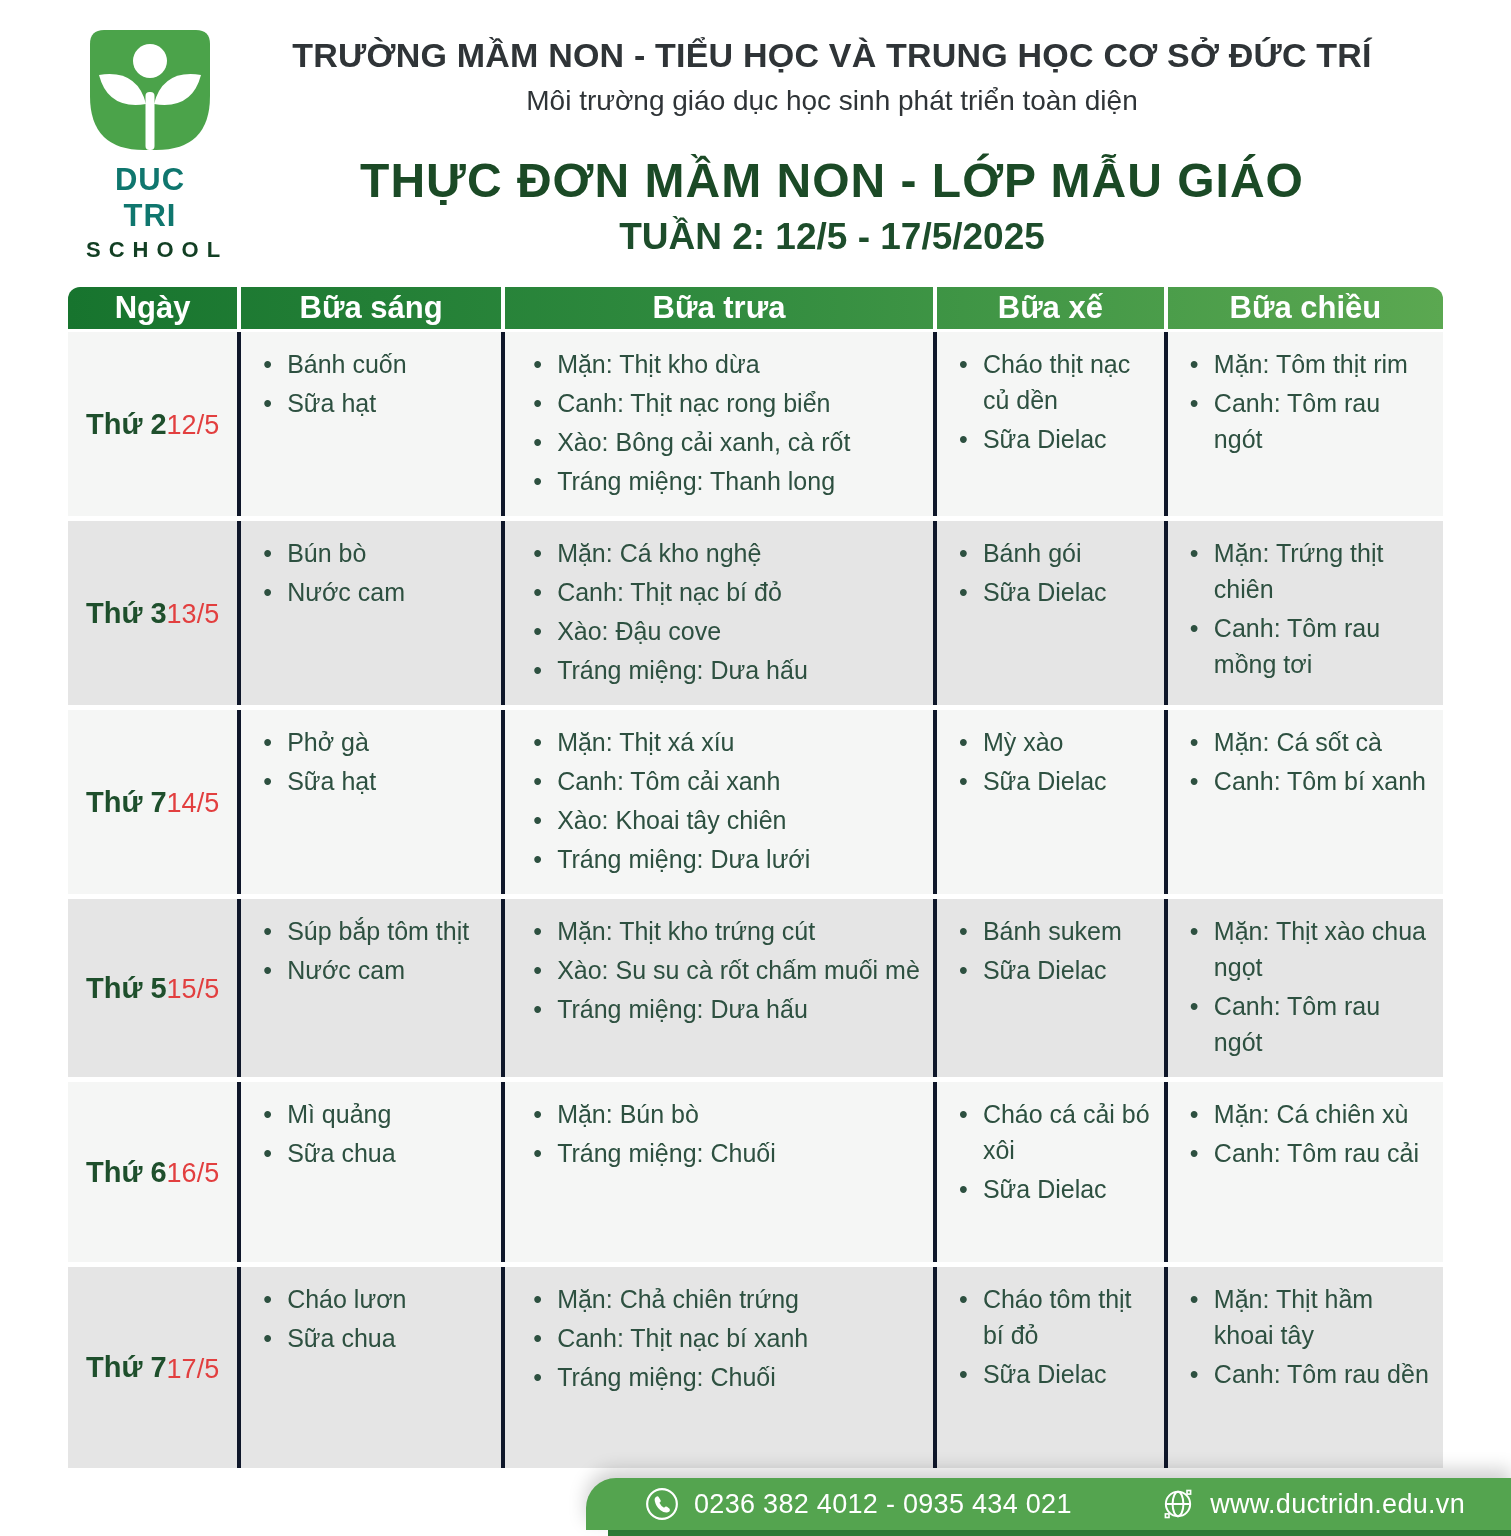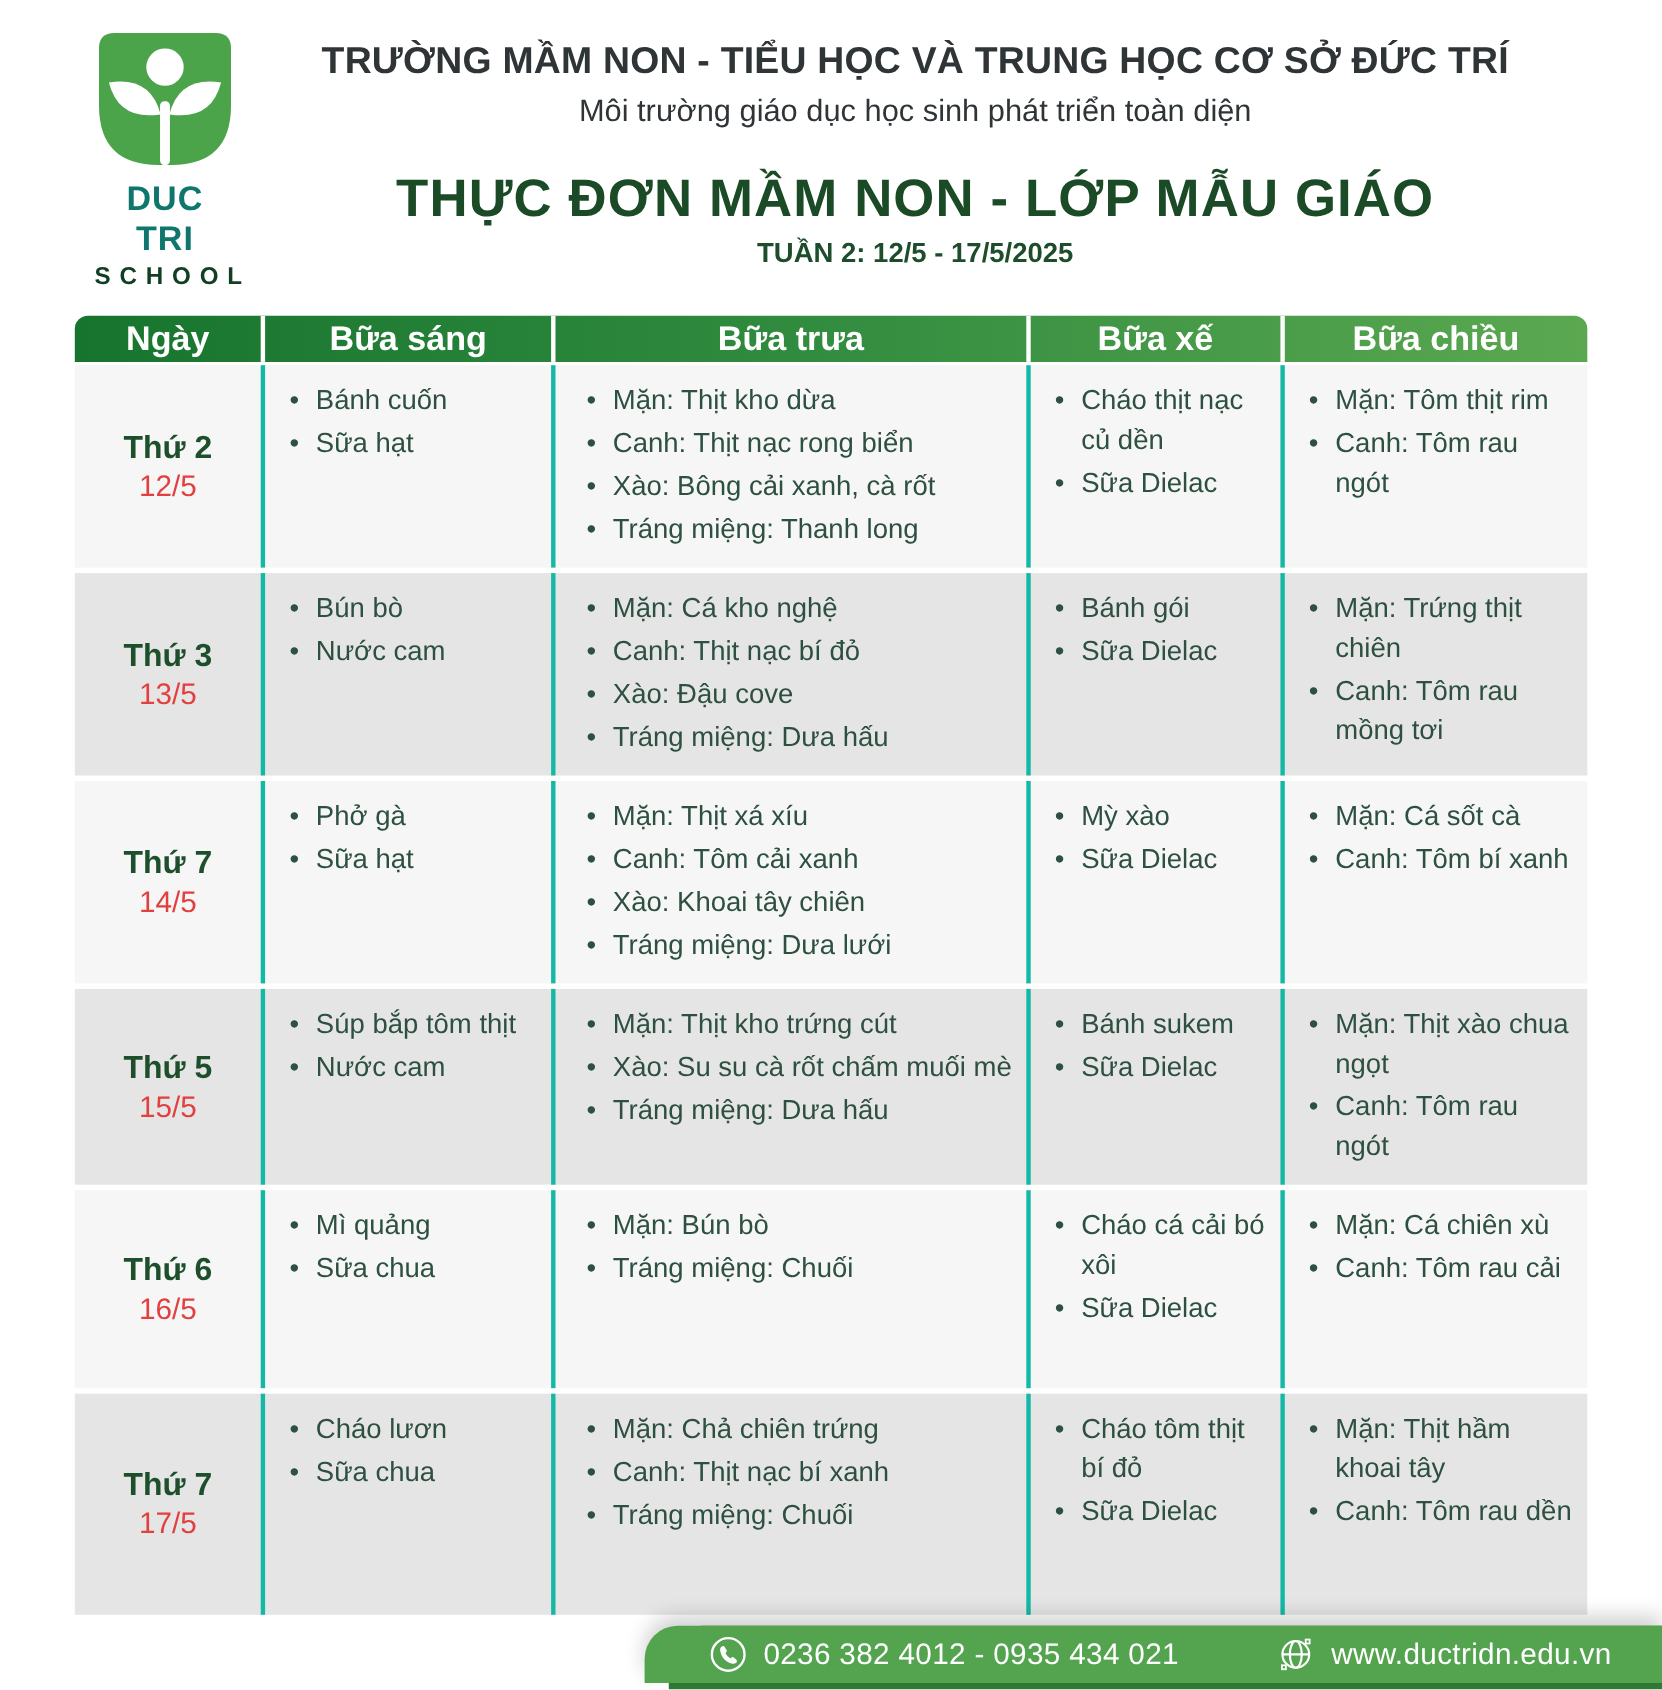--- a/index.html
+++ b/index.html
@@ -10,50 +10,50 @@
   
   .logo-block { position:absolute; left:86px; top:30px; width:128px; text-align:center; }
   .logo-name  { margin-top:8px; font-size:31px; font-weight:800; color:#0f766e; letter-spacing:1px; }
   .logo-sub   { margin-top:3px; font-size:22px; font-weight:700; color:#123f23; letter-spacing:8px; margin-right:-8px; }
 
   
   .head-text { position:absolute; left:262px; top:36px; width:1140px; text-align:center; }
   .school-name { font-size:34px; font-weight:600; color:#2f3437; letter-spacing:.2px; }
   .slogan      { margin-top:10px; font-size:28px; font-weight:400; color:#2f3437; }
   .menu-title  { margin-top:36px; font-size:48px; font-weight:800; color:#1b4a26; letter-spacing:1px; }
-  .week-line   { margin-top:8px; font-size:25px; font-weight:600; color:#1d4d2b; }
+  .week-line   { margin-top:8px; font-size:37px; font-weight:600; color:#1d4d2b; }
 
   
   .menu-table { position:absolute; left:68px; top:287px; width:1375px; }
   .thead { display:flex; height:42px; background:linear-gradient(90deg,#17742e 0%,#2f8a3e 45%,#5ba851 100%);
            border-radius:12px 12px 0 0; overflow:hidden; margin-bottom:3px; }
   .th { display:flex; align-items:center; justify-content:center; color:#fff;
         font-size:31px; font-weight:700; }
   .th + .th { border-left:4px solid #fff; }
 
   .trow { display:flex; margin-bottom:5px; }
-  .trow .td + .td { border-left:4px solid #14b8a6; }
+  .trow .td + .td { border-left:4px solid #0f172a; }
   .row-light .td { background:#f5f6f5; }
   .row-dark  .td { background:#e5e5e5; }
 
   .col-day       { flex:0 0 12.3%; }
   .col-breakfast { flex:0 0 19.2%; }
   .col-lunch     { flex:0 0 31.4%; }
   .col-snack     { flex:0 0 16.8%; }
   .col-afternoon { flex:0 0 20.3%; }
 
   .trow:nth-child(1){ min-height:182px; }
   .trow:nth-child(2){ min-height:172px; }
   .trow:nth-child(3){ min-height:178px; }
   .trow:nth-child(4){ min-height:165px; }
   .trow:nth-child(5){ min-height:180px; }
   .trow:nth-child(6){ min-height:201px; }
 
   .td { padding:14px 10px 14px 0; }
-  .td-day { display:flex; flex-direction:column; align-items:center; justify-content:center; padding:0; }
+  .td-day { display:flex; flex-direction:row; align-items:center; justify-content:center; padding:0; }
   .day-label { font-size:29px; font-weight:800; color:#1e4f2c; }
   .day-date  { font-size:27px; font-weight:500; color:#e23f3f; margin-top:3px; }
 
   ul.menu { list-style:none; }
   li.menu-item { position:relative; padding-left:46px; font-size:25px; color:#2d5040;
                  line-height:36px; margin-bottom:3px; }
   li.menu-item::before { content:"•"; position:absolute; left:22px; top:0; color:#2d5040; }
   .col-lunch li.menu-item { padding-left:52px; }
   .col-lunch li.menu-item::before { left:28px; }
 

